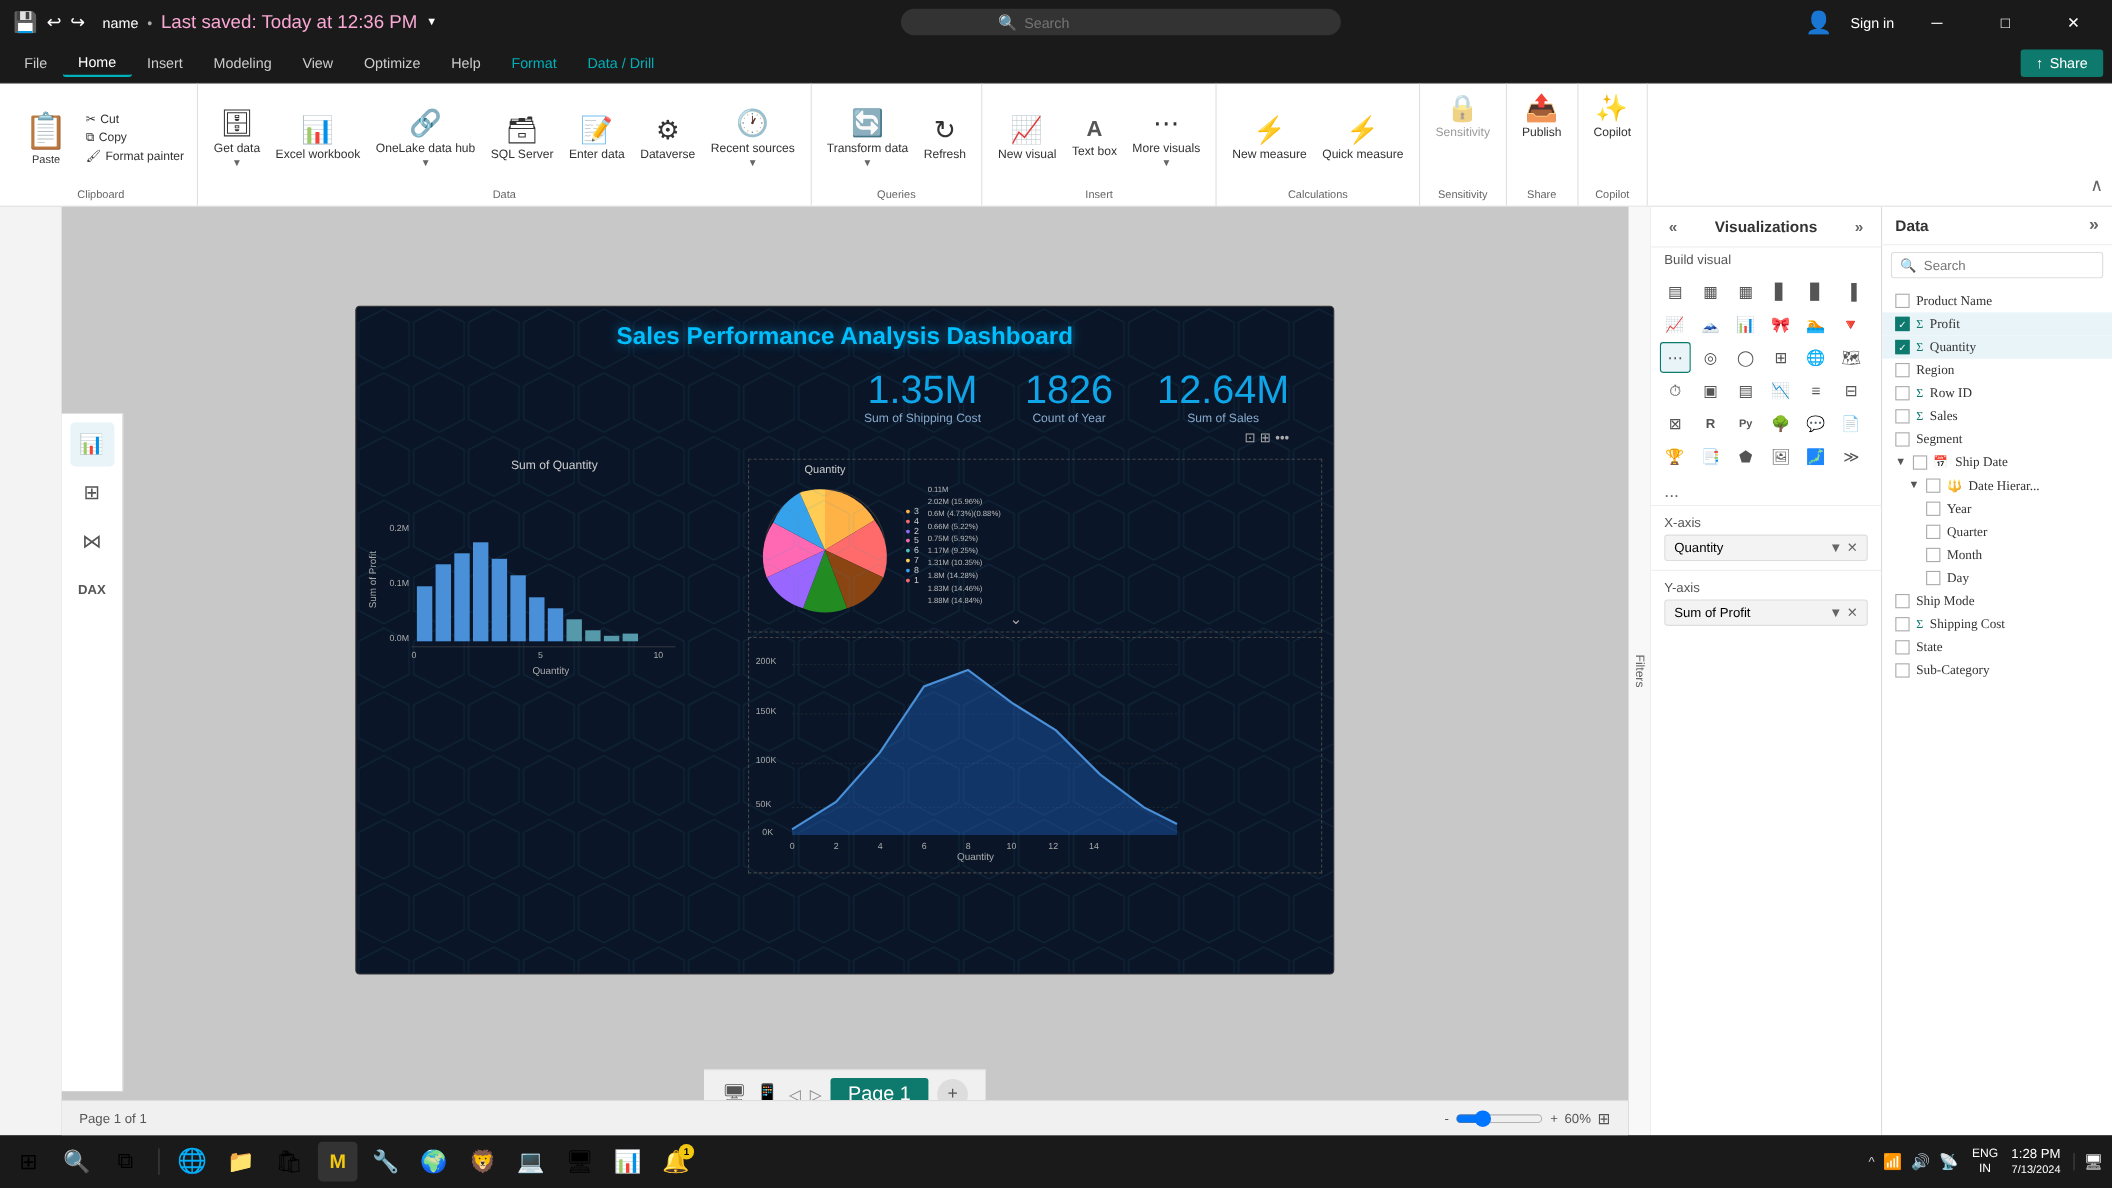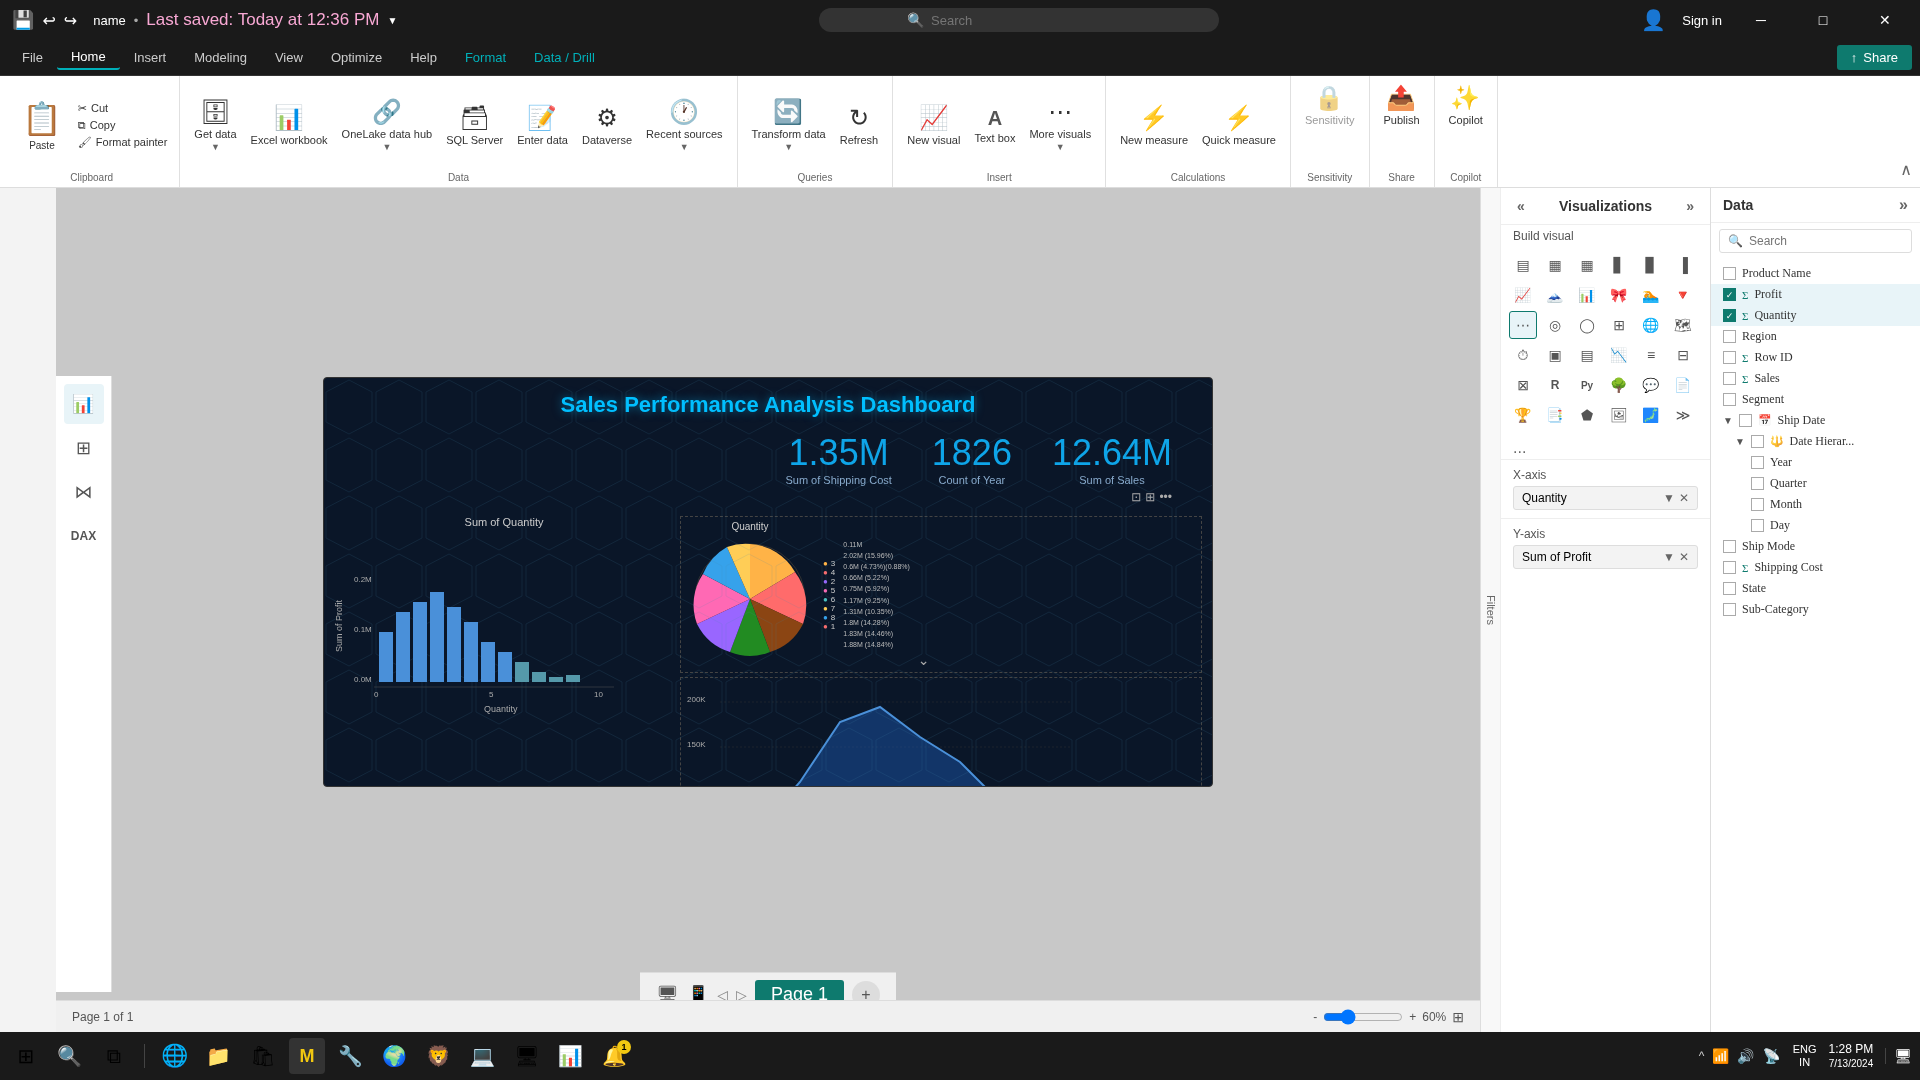--- a/index.html
+++ b/index.html
@@ -36,21 +36,21 @@
     .clipboard-col { display: flex; flex-direction: column; }
     .clipboard-item { display: flex; align-items: center; gap: 4px; font-size: 11px; color: #333; padding: 2px 4px; cursor: pointer; border-radius: 2px; }
     .arrow-btn { font-size: 9px; color: #666; cursor: pointer; }
 
     
     #left-sidebar {
       width: 56px; background: #fff; border-right: 1px solid #ddd; position: absolute; top: 188px; left: 0; bottom: 40px; display: flex; flex-direction: column; align-items: center; padding: 8px 0; gap: 4px;
     }
     .left-btn { width: 40px; height: 40px; display: flex; align-items: center; justify-content: center; cursor: pointer; border-radius: 4px; font-size: 18px; color: #555; }
     .left-btn.active { background: #e8f4f8; color: #0e7a6e; }
-    #dashboard { width: 890px; height: 410px; background: #0a1628; border-radius: 4px; position: relative; overflow: hidden; border: 1px solid #333; }
+    #dashboard { width: 890px; height: 608px; background: #0a1628; border-radius: 4px; position: relative; overflow: hidden; border: 1px solid #333; }
     #page-bar { height: 40px; background: #f0f0f0; border-top: 1px solid #ddd; display: flex; align-items: center; padding: 0 16px; gap: 8px; }
     .page-tab { padding: 4px 16px; background: #0e7a6e; color: #fff; border-radius: 3px; font-size: 18px; cursor: pointer; }
     .page-add { width: 28px; height: 28px; background: #ddd; border-radius: 50%; display: flex; align-items: center; justify-content: center; cursor: pointer; font-size: 16px; color: #555; }
 
     
     #right-panel {
       width: 440px; background: #fff; border-left: 1px solid #ddd; display: flex; flex-direction: column;
     }
     #viz-panel { width: 210px; border-right: 1px solid #ddd; display: flex; flex-direction: column; overflow-y: auto; }
     #data-panel { flex: 1; display: flex; flex-direction: column; overflow-y: auto; }

